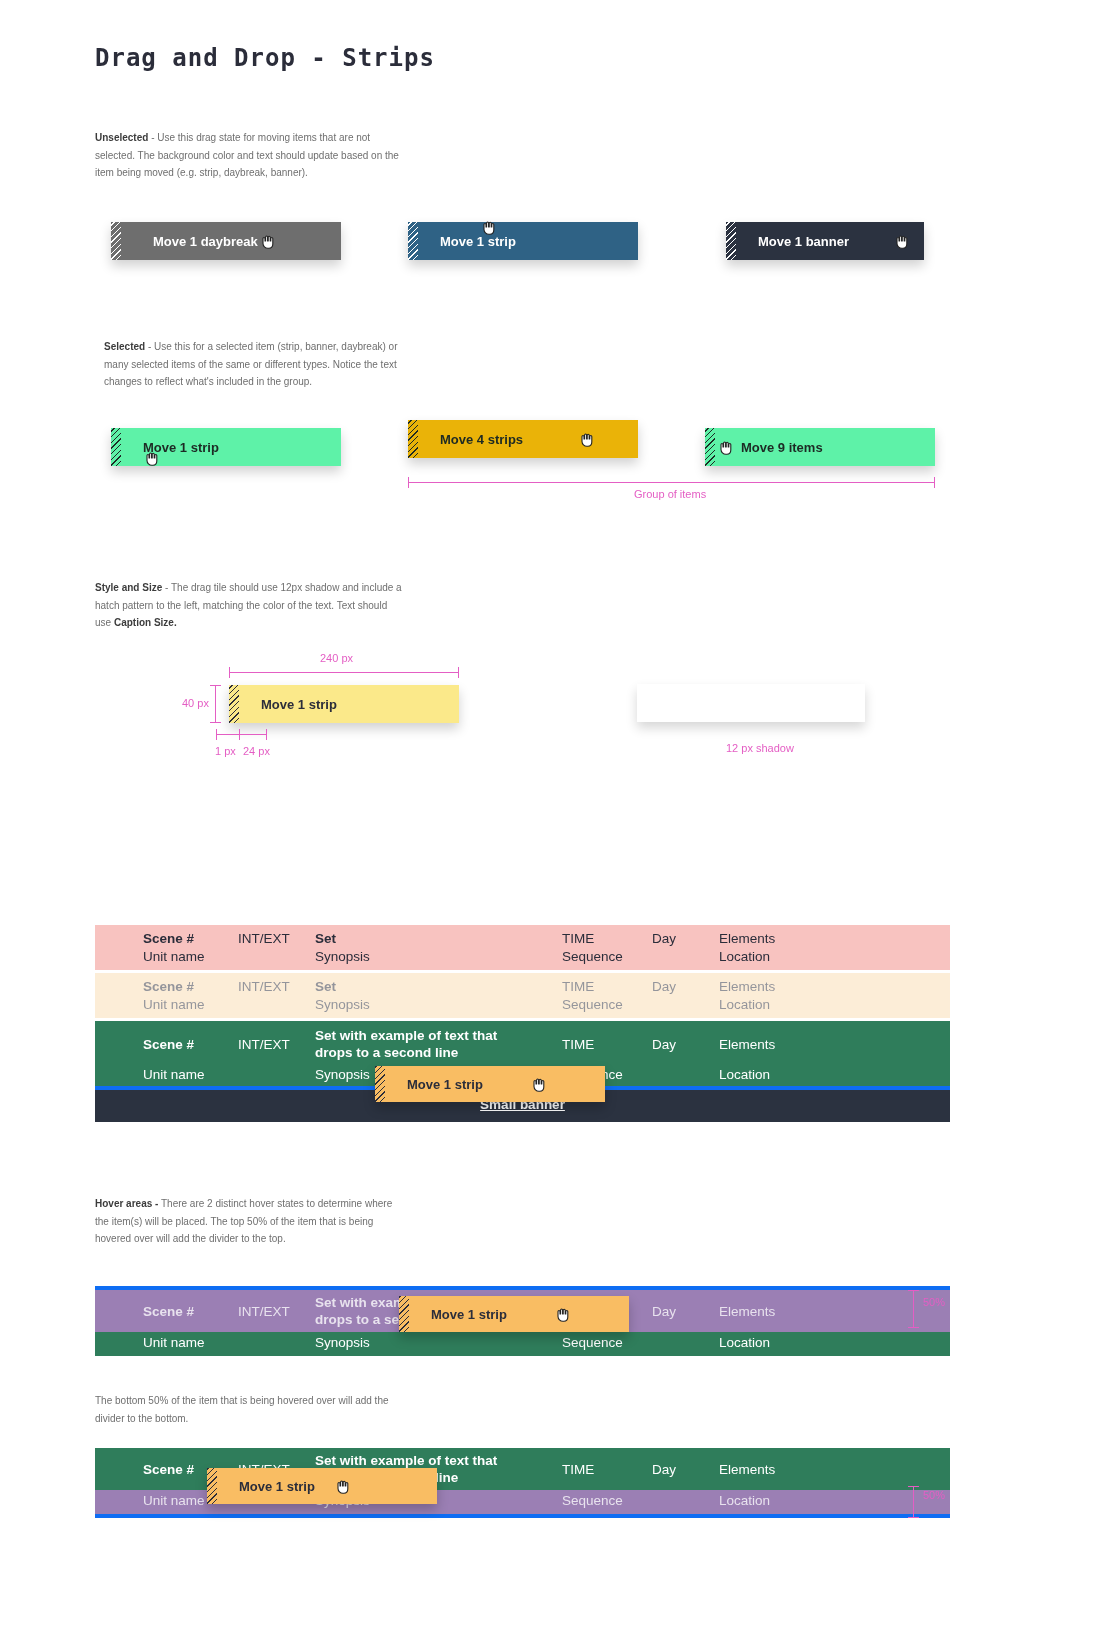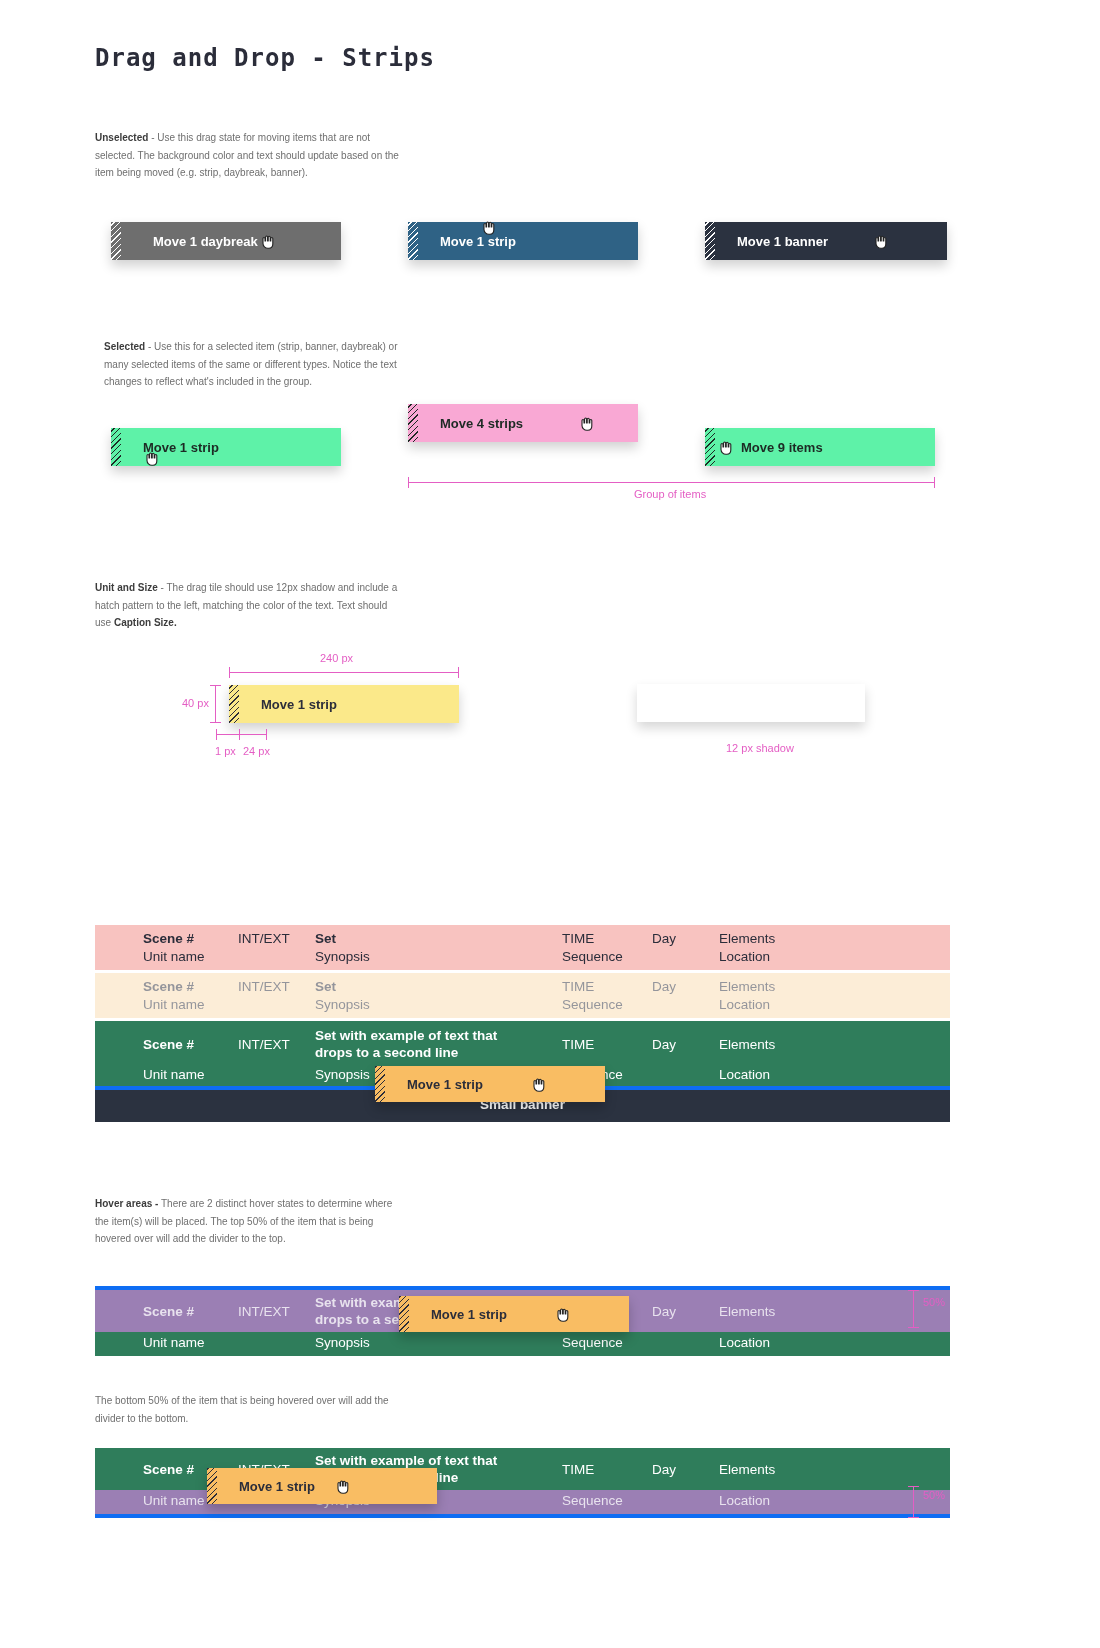--- a/index.html
+++ b/index.html
@@ -121,21 +121,21 @@
     <span class="hatch"></span>
     <span style="width:22px; flex:0 0 22px;"></span>
     <span class="label">Move 1 strip</span>
   </div>
   <span class="grab" style="position:absolute; left:481px; top:219px;">
     <svg width="18" height="16" viewBox="0 0 18 16">
         <path d="M3 9V5.5a1 1 0 0 1 2 0V8h.6V4a1 1 0 0 1 2 0v4h.6V4.3a1 1 0 0 1 2 0V8h.6V5.5a1 1 0 0 1 2 0V11c0 2.4-1.7 4.2-4 4.2H7.8C5.3 15.2 3 13 3 10.4z" fill="#fff" stroke="#222" stroke-width="1.1" stroke-linejoin="round"></path>
       </svg>
   </span>
 
-  <div class="tile" id="u2" style="left: 705px; top: 222px; width: 242px; background: rgb(43, 50, 64); color: rgb(255, 255, 255);">
+  <div class="tile" id="u2" style="left: 726px; top: 222px; width: 198px; background: rgb(43, 50, 64); color: rgb(255, 255, 255);">
     <span class="hatch"></span>
     <span style="width:22px; flex:0 0 22px;"></span>
     <span class="label">Move 1 banner</span>
     <span class="grab" style="margin-left:45px;">
       <svg width="18" height="16" viewBox="0 0 18 16">
           <path d="M3 9V5.5a1 1 0 0 1 2 0V8h.6V4a1 1 0 0 1 2 0v4h.6V4.3a1 1 0 0 1 2 0V8h.6V5.5a1 1 0 0 1 2 0V11c0 2.4-1.7 4.2-4 4.2H7.8C5.3 15.2 3 13 3 10.4z" fill="#fff" stroke="#222" stroke-width="1.1" stroke-linejoin="round"></path>
         </svg>
     </span>
   </div>
 
@@ -147,21 +147,21 @@
     <span class="hatch"></span>
     <span style="width:22px; flex:0 0 22px;"></span>
     <span class="label">Move 1 strip</span>
   </div>
   <span class="grab" style="position:absolute; left:144px; top:450px;">
     <svg width="18" height="16" viewBox="0 0 18 16">
         <path d="M3 9V5.5a1 1 0 0 1 2 0V8h.6V4a1 1 0 0 1 2 0v4h.6V4.3a1 1 0 0 1 2 0V8h.6V5.5a1 1 0 0 1 2 0V11c0 2.4-1.7 4.2-4 4.2H7.8C5.3 15.2 3 13 3 10.4z" fill="#fff" stroke="#222" stroke-width="1.1" stroke-linejoin="round"></path>
       </svg>
   </span>
 
-  <div class="tile" id="s1" style="left: 408px; top: 404px; width: 230px; background: #f9a8d4; color: rgb(29, 42, 36);">
+  <div class="tile" id="s1" style="left: 408px; top: 420px; width: 230px; background: #eab308; color: rgb(29, 42, 36);">
     <span class="hatch"></span>
     <span style="width:22px; flex:0 0 22px;"></span>
     <span class="label">Move 4 strips</span>
     <span class="grab" style="margin-left:56px;">
       <svg width="18" height="16" viewBox="0 0 18 16">
           <path d="M3 9V5.5a1 1 0 0 1 2 0V8h.6V4a1 1 0 0 1 2 0v4h.6V4.3a1 1 0 0 1 2 0V8h.6V5.5a1 1 0 0 1 2 0V11c0 2.4-1.7 4.2-4 4.2H7.8C5.3 15.2 3 13 3 10.4z" fill="#fff" stroke="#222" stroke-width="1.1" stroke-linejoin="round"></path>
         </svg>
     </span>
   </div>
 
@@ -175,21 +175,21 @@
     </span>
     <span class="label" style="margin-left:5px;">Move 9 items</span>
   </div>
 
   <div class="magline" style="left:408px; top:482px; width:527px; height:1px;"></div>
   <div class="magline" style="left:408px; top:477px; width:1px; height:11px;"></div>
   <div class="magline" style="left:934px; top:477px; width:1px; height:11px;"></div>
   <div class="mag" style="position:absolute; left:634px; top:488px;">Group of items</div>
 
   <div class="copy" style="left:95px; top:579px;">
-    <b>Unit and Size</b><span> - The drag tile should use 12px shadow and include a hatch pattern to the left, matching the color of the text. Text should use </span><b>Caption Size.</b>
+    <b>Style and Size</b><span> - The drag tile should use 12px shadow and include a hatch pattern to the left, matching the color of the text. Text should use </span><b>Caption Size.</b>
   </div>
 
   <div class="mag" style="position:absolute; left:320px; top:652px;">240 px</div>
   <div class="magline" style="left:229px; top:672px; width:230px; height:1px;"></div>
   <div class="magline" style="left:229px; top:667px; width:1px; height:11px;"></div>
   <div class="magline" style="left:458px; top:667px; width:1px; height:11px;"></div>
 
   <div class="mag" style="position:absolute; left:182px; top:697px;">40 px</div>
   <div class="magline" style="left:215px; top:685px; width:1px; height:38px;"></div>
   <div class="magline" style="left:210px; top:685px; width:11px; height:1px;"></div>
@@ -265,21 +265,21 @@
       <span class="c-intext"></span>
       <span class="c-set">Synopsis</span>
       <span class="c-time">Sequence</span>
       <span class="c-day"></span>
       <span class="c-elem">Location</span>
     </div>
   </div>
 
   <div class="divider-blue" style="top:1086px;"></div>
 
-  <div class="trow" id="ibanner" style="top:1090px; height:32px; background:#2b3240; color:#ffffff;">
+  <div class="trow" id="ibanner" style="top:1090px; height:32px; background:#2b3240; color:#ffffff;text-decoration:underline;">
     <div style="text-align:center; font-size:13.5px; font-weight:bold; padding-top:7px;">Small banner</div>
   </div>
 
   <div class="droptile" style="left:375px; top:1066px; width:230px;">
     <span class="hatch" style="color:#2b2d3a;"></span>
     <span style="width:22px; flex:0 0 22px;"></span>
     <span class="label">Move 1 strip</span>
     <span class="grab" style="margin-left:48px;">
       <svg width="18" height="16" viewBox="0 0 18 16">
           <path d="M3 9V5.5a1 1 0 0 1 2 0V8h.6V4a1 1 0 0 1 2 0v4h.6V4.3a1 1 0 0 1 2 0V8h.6V5.5a1 1 0 0 1 2 0V11c0 2.4-1.7 4.2-4 4.2H7.8C5.3 15.2 3 13 3 10.4z" fill="#fff" stroke="#222" stroke-width="1.1" stroke-linejoin="round"></path>

